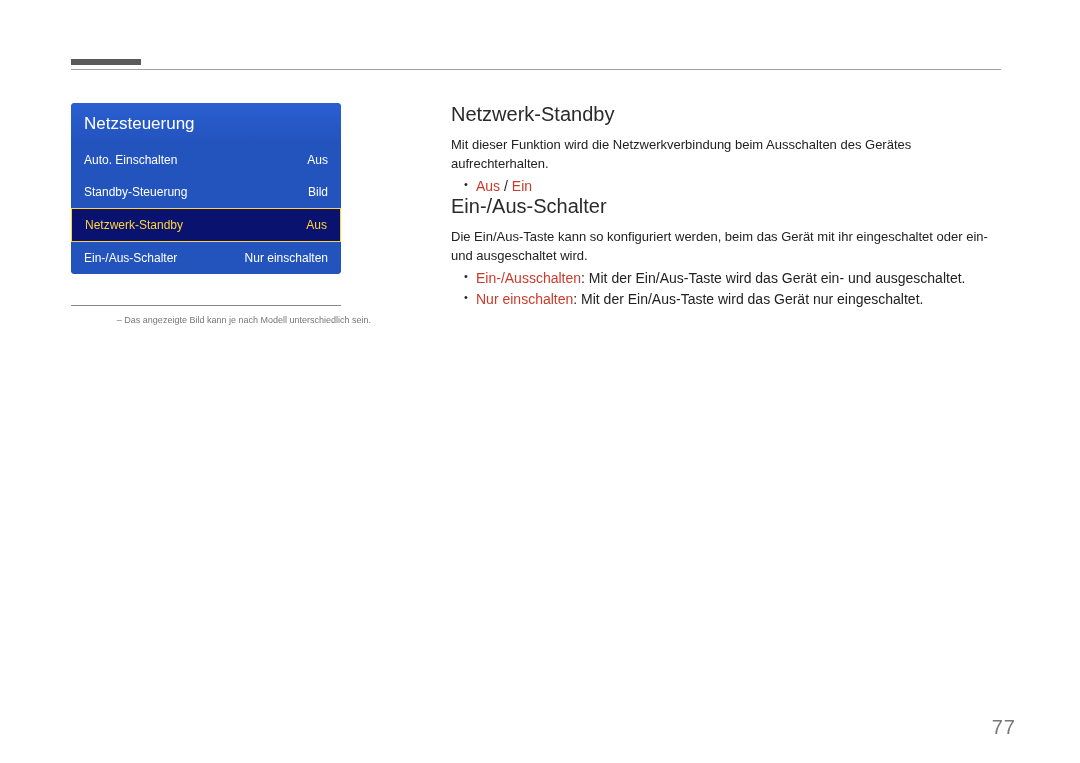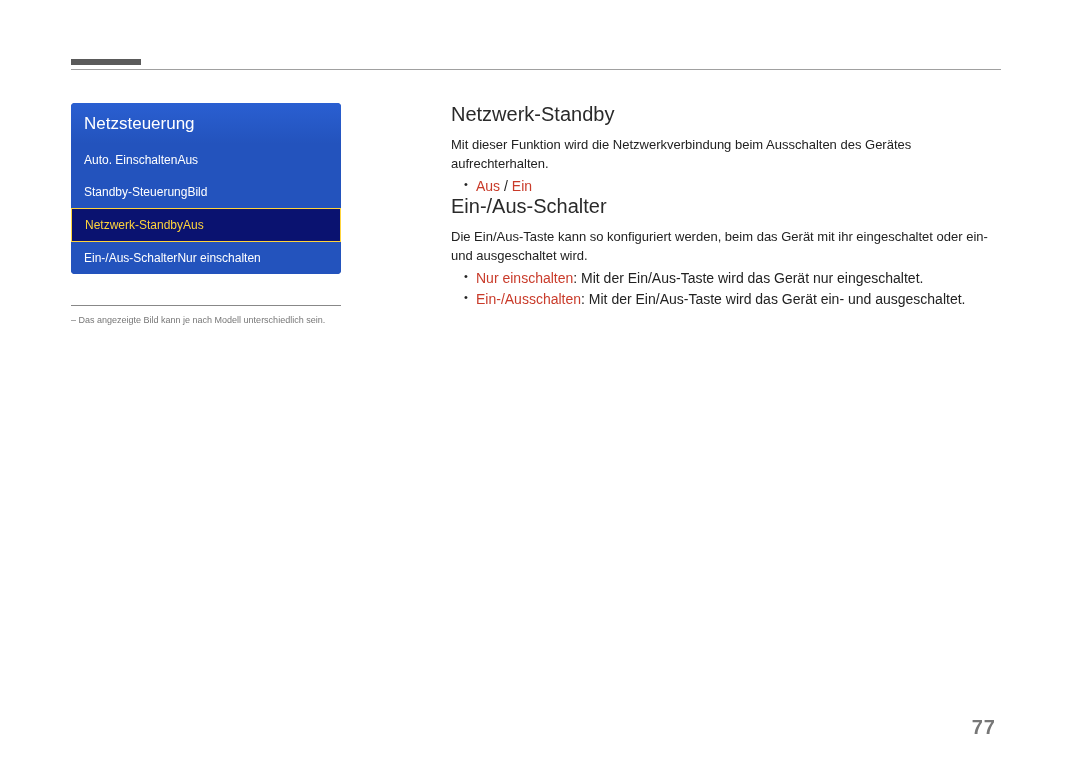--- a/index.html
+++ b/index.html
@@ -3,38 +3,38 @@
 <meta charset="utf-8">
 <style>
   * { box-sizing: border-box; margin: 0; padding: 0; }
   html, body { width: 1080px; height: 763px; background: #fff; font-family: Arial, Helvetica, sans-serif; color: #000; }
   .page { position: relative; width: 1080px; height: 763px; }
   .tab-mark { position: absolute; top: 59px; left: 71px; width: 70px; height: 6px; background: #5a5a5a; }
   .hr-top { position: absolute; top: 69px; left: 71px; width: 930px; height: 1px; background: #a0a0a0; }
   
   .menu { position: absolute; top: 103px; left: 71px; width: 270px; border-radius: 4px; overflow: hidden; background: #234fb4; }
   .menu-title { color: #fff; font-size: 17px; font-weight: 400; padding: 11px 13px 10px; background: linear-gradient(#2a5fd1 0%, #2353bd 100%); }
-  .menu-row { display: flex; align-items: center; color: #fff; font-size: 12px; padding: 9px 13px; background: #2353bd; }
+  .menu-row { display: flex; justify-content: space-between; align-items: center; color: #fff; font-size: 12px; padding: 9px 13px; background: #2353bd; }
   .menu-row.selected { background: #0a1270; color: #ffd43b; border: 1px solid #ffd43b; }
   .menu-row .val { text-align: right; }
   .sep { position: absolute; left: 71px; width: 270px; height: 1px; background: #888; }
   .sep1 { top: 305px; }
   .foot { position: absolute; left: 71px; width: 300px; font-size: 9px; color: #777; }
-  .foot1 { top: 315px; }
+  .foot1 { top: 315px; text-align: right; }
   
   .col { position: absolute; left: 451px; width: 550px; }
   .h2 { font-size: 20px; color: #2a2a2a; font-weight: 400; margin-bottom: 10px; }
   .p { font-size: 13px; color: #222; line-height: 1.45; margin-bottom: 2px; }
   .bullets { list-style: none; margin-left: 25px; }
   .bullets li { font-size: 14px; color: #222; line-height: 1.5; position: relative; padding-left: 0; }
   .bullets li::before { content: "•"; position: absolute; left: -12px; top: 0; font-size: 11px; }
   .acc { color: #c93b2a; }
   .sect1 { top: 103px; }
   .sect2 { top: 195px; }
-  .pagenum { position: absolute; right: 84px; bottom: 24px; font-size: 20px; color: #777; font-weight: 700; letter-spacing: 1px; }
+  .pagenum { position: absolute; right: 64px; bottom: 24px; font-size: 20px; color: #777; font-weight: 400; letter-spacing: 1px; }
 </style>
 </head>
 <body>
 
 <div class="page">
   <div class="tab-mark"></div>
   <div class="hr-top"></div>
 
   <div class="menu">
     <div class="menu-title">Netzsteuerung</div>
@@ -67,22 +67,22 @@
         <span class="acc">Aus</span><span> / </span><span class="acc">Ein</span>
       </li>
     </ul>
   </div>
 
   <div class="col sect2">
     <div class="h2">Ein-/Aus-Schalter</div>
     <p class="p">Die Ein/Aus-Taste kann so konfiguriert werden, beim das Gerät mit ihr eingeschaltet oder ein- und ausgeschaltet wird.</p>
     <ul class="bullets">
       <li>
-        <span class="acc">Nur einschalten</span><span>: Mit der Ein/Aus-Taste wird das Gerät nur eingeschaltet.</span>
+        <span class="acc">Ein-/Ausschalten</span><span>: Mit der Ein/Aus-Taste wird das Gerät ein- und ausgeschaltet.</span>
       </li>
       <li>
-        <span class="acc">Ein-/Ausschalten</span><span>: Mit der Ein/Aus-Taste wird das Gerät ein- und ausgeschaltet.</span>
+        <span class="acc">Nur einschalten</span><span>: Mit der Ein/Aus-Taste wird das Gerät nur eingeschaltet.</span>
       </li>
     </ul>
   </div>
 
   <div class="pagenum">77</div>
 </div>
 
 </body></html>

